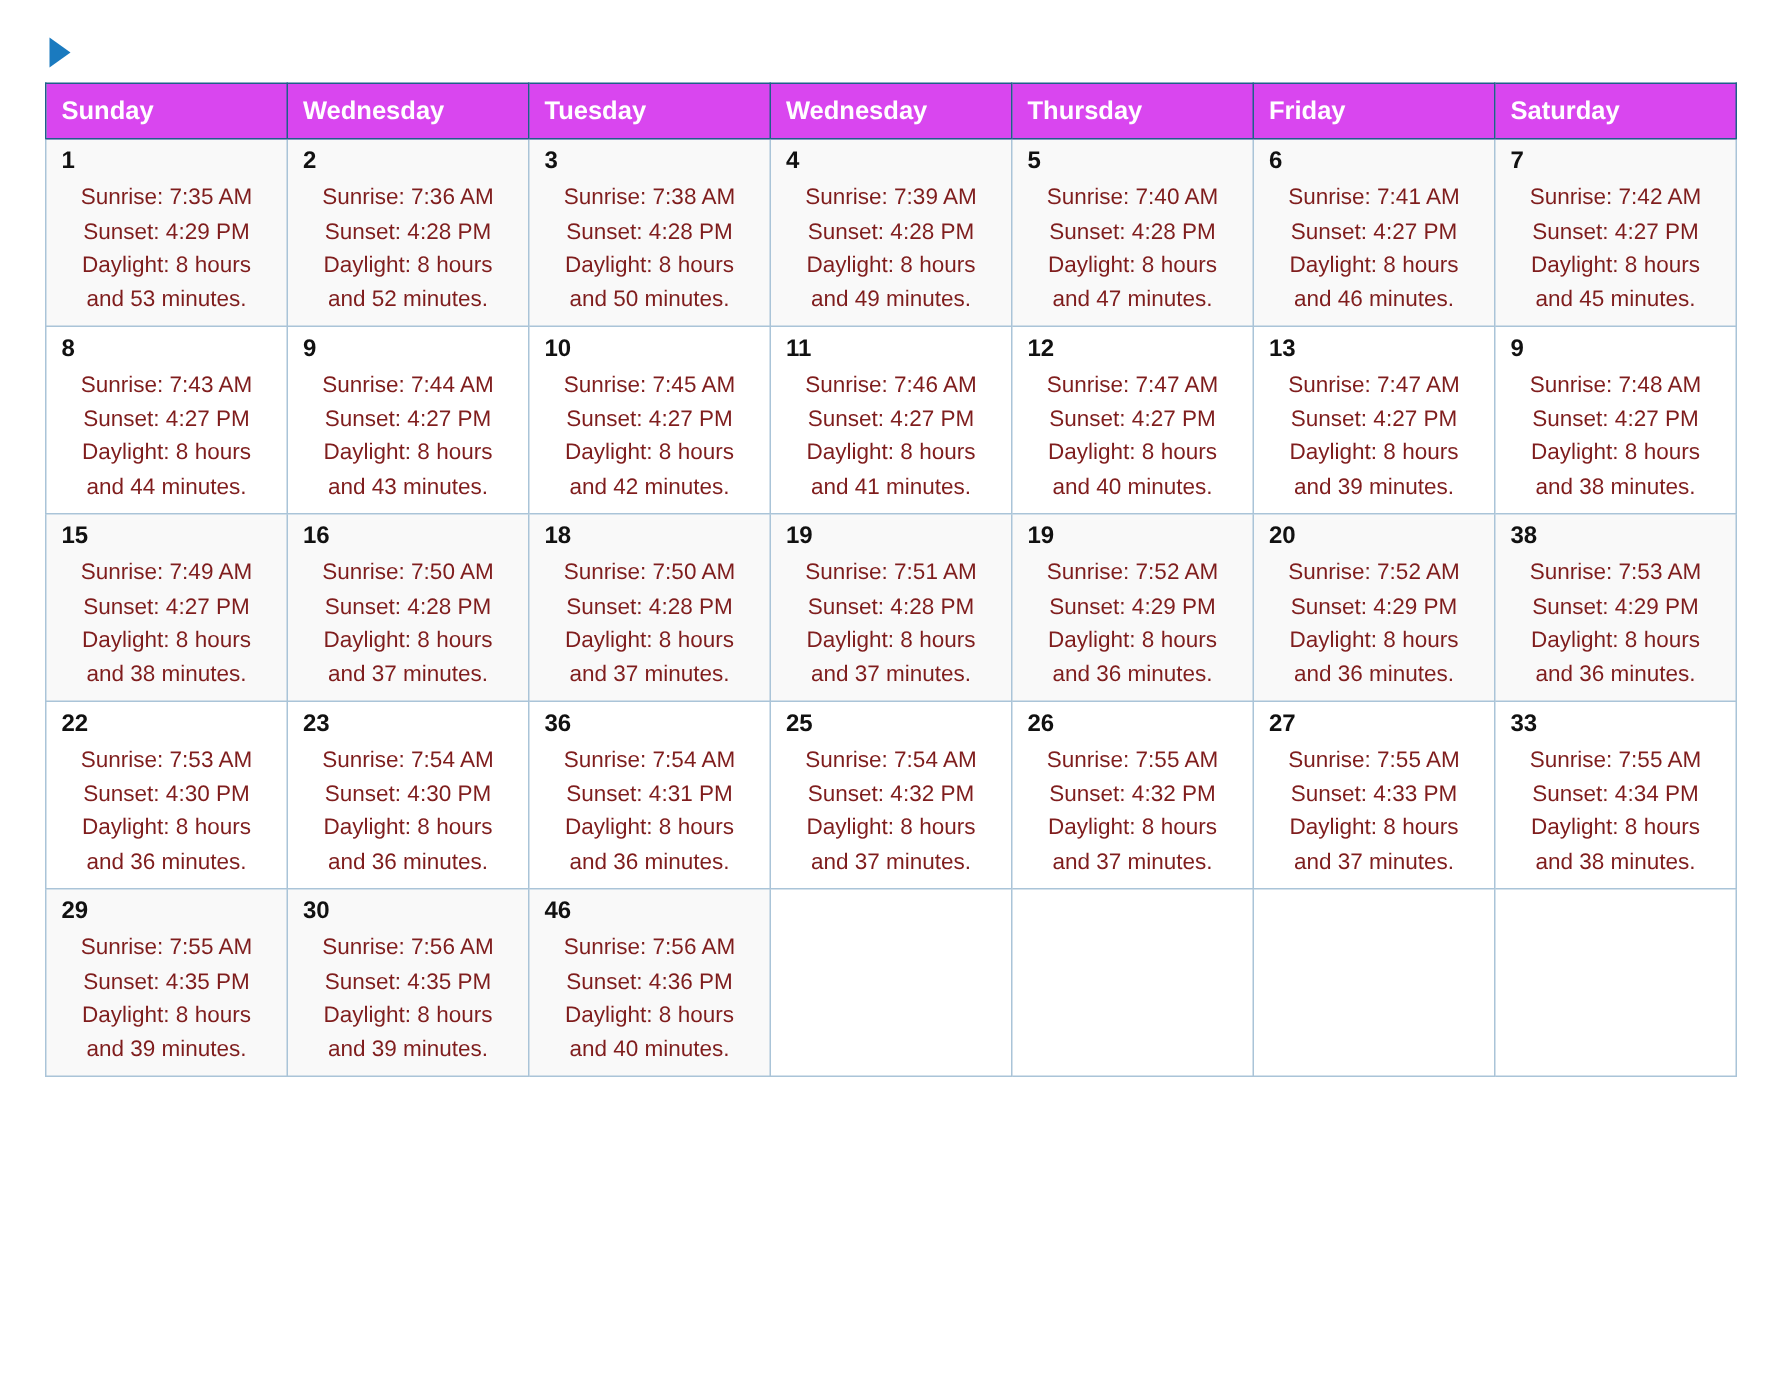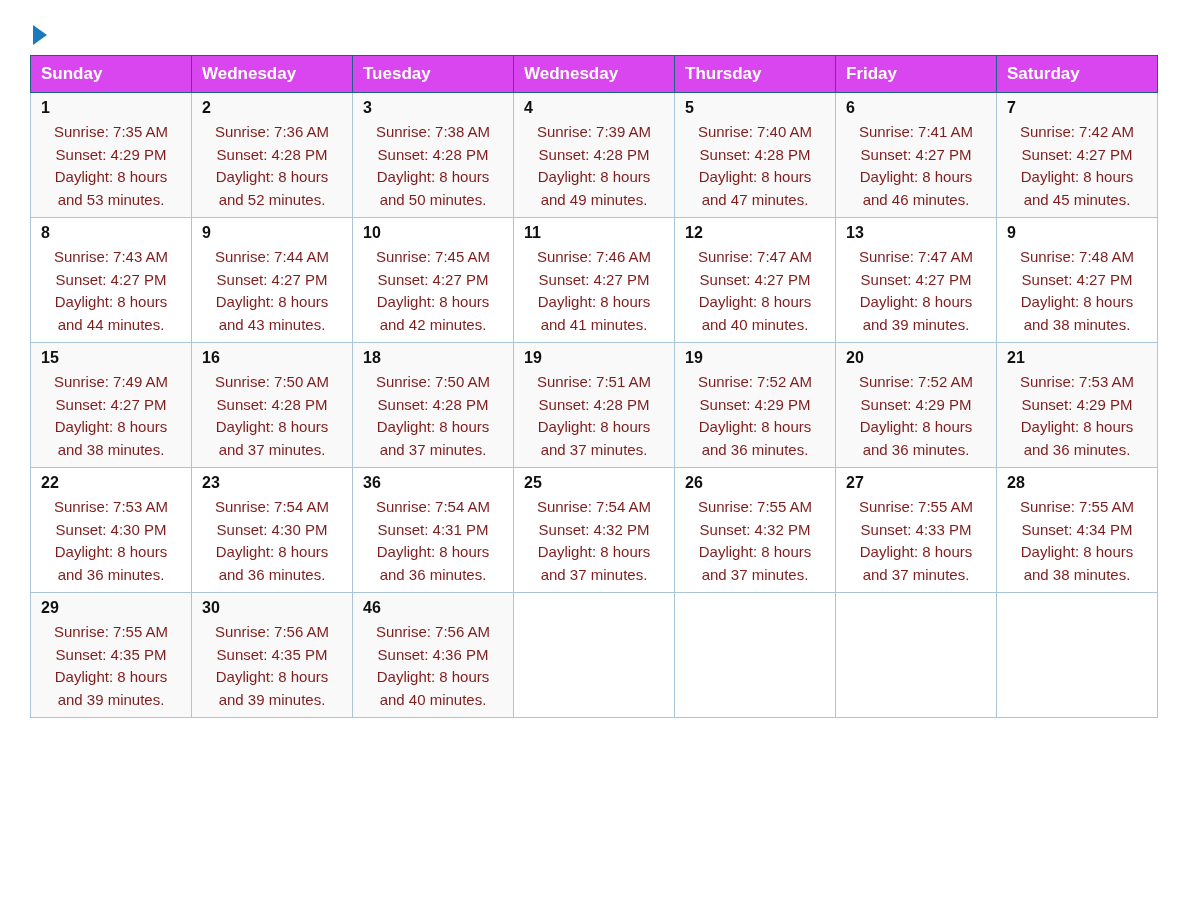--- a/index.html
+++ b/index.html
@@ -211,21 +211,21 @@
         </td>
         <td>
           <span class="day-number">19</span>
           <div class="day-info">Sunrise: 7:52 AM<br>Sunset: 4:29 PM<br>Daylight: 8 hours<br>and 36 minutes.</div>
         </td>
         <td>
           <span class="day-number">20</span>
           <div class="day-info">Sunrise: 7:52 AM<br>Sunset: 4:29 PM<br>Daylight: 8 hours<br>and 36 minutes.</div>
         </td>
         <td>
-          <span class="day-number">21</span>
+          <span class="day-number">38</span>
           <div class="day-info">Sunrise: 7:53 AM<br>Sunset: 4:29 PM<br>Daylight: 8 hours<br>and 36 minutes.</div>
         </td>
       </tr>
       <tr>
         <td>
           <span class="day-number">22</span>
           <div class="day-info">Sunrise: 7:53 AM<br>Sunset: 4:30 PM<br>Daylight: 8 hours<br>and 36 minutes.</div>
         </td>
         <td>
           <span class="day-number">23</span>
@@ -241,21 +241,21 @@
         </td>
         <td>
           <span class="day-number">26</span>
           <div class="day-info">Sunrise: 7:55 AM<br>Sunset: 4:32 PM<br>Daylight: 8 hours<br>and 37 minutes.</div>
         </td>
         <td>
           <span class="day-number">27</span>
           <div class="day-info">Sunrise: 7:55 AM<br>Sunset: 4:33 PM<br>Daylight: 8 hours<br>and 37 minutes.</div>
         </td>
         <td>
-          <span class="day-number">28</span>
+          <span class="day-number">33</span>
           <div class="day-info">Sunrise: 7:55 AM<br>Sunset: 4:34 PM<br>Daylight: 8 hours<br>and 38 minutes.</div>
         </td>
       </tr>
       <tr>
         <td>
           <span class="day-number">29</span>
           <div class="day-info">Sunrise: 7:55 AM<br>Sunset: 4:35 PM<br>Daylight: 8 hours<br>and 39 minutes.</div>
         </td>
         <td>
           <span class="day-number">30</span>

